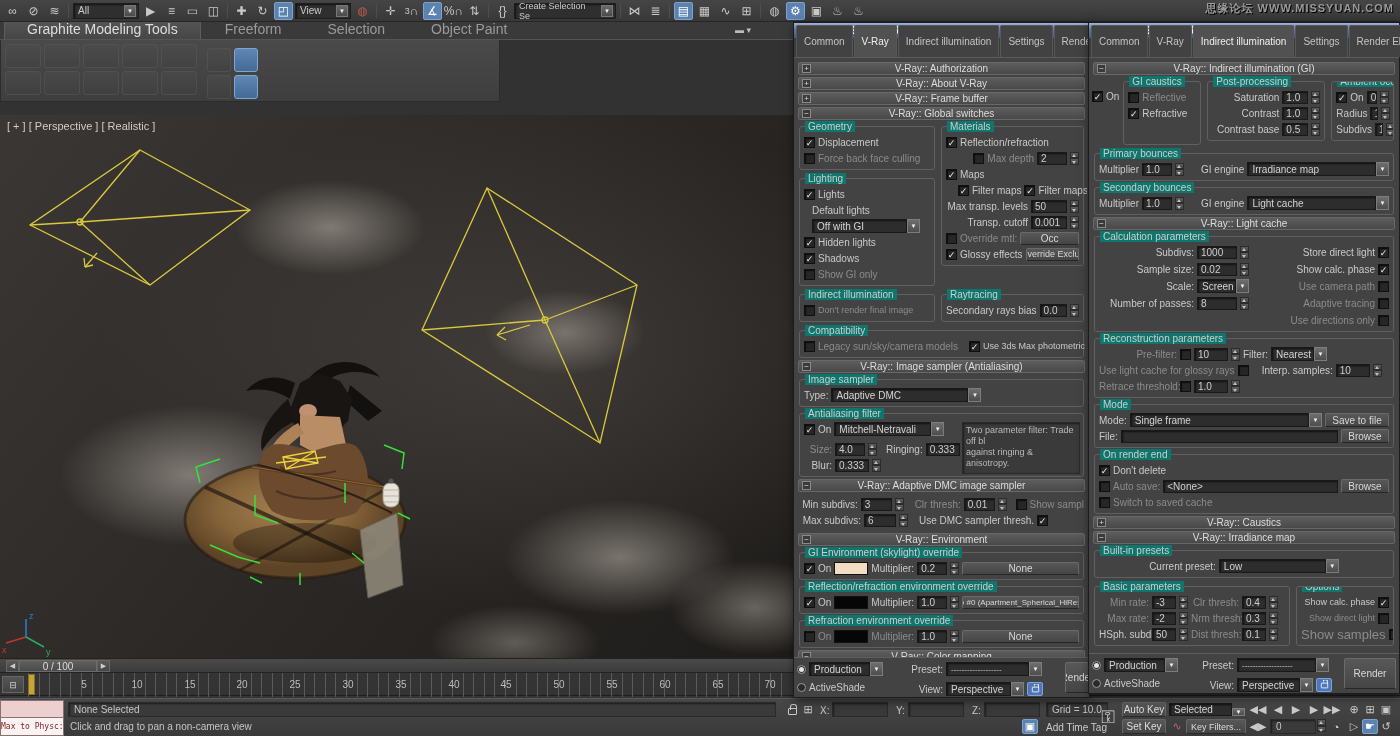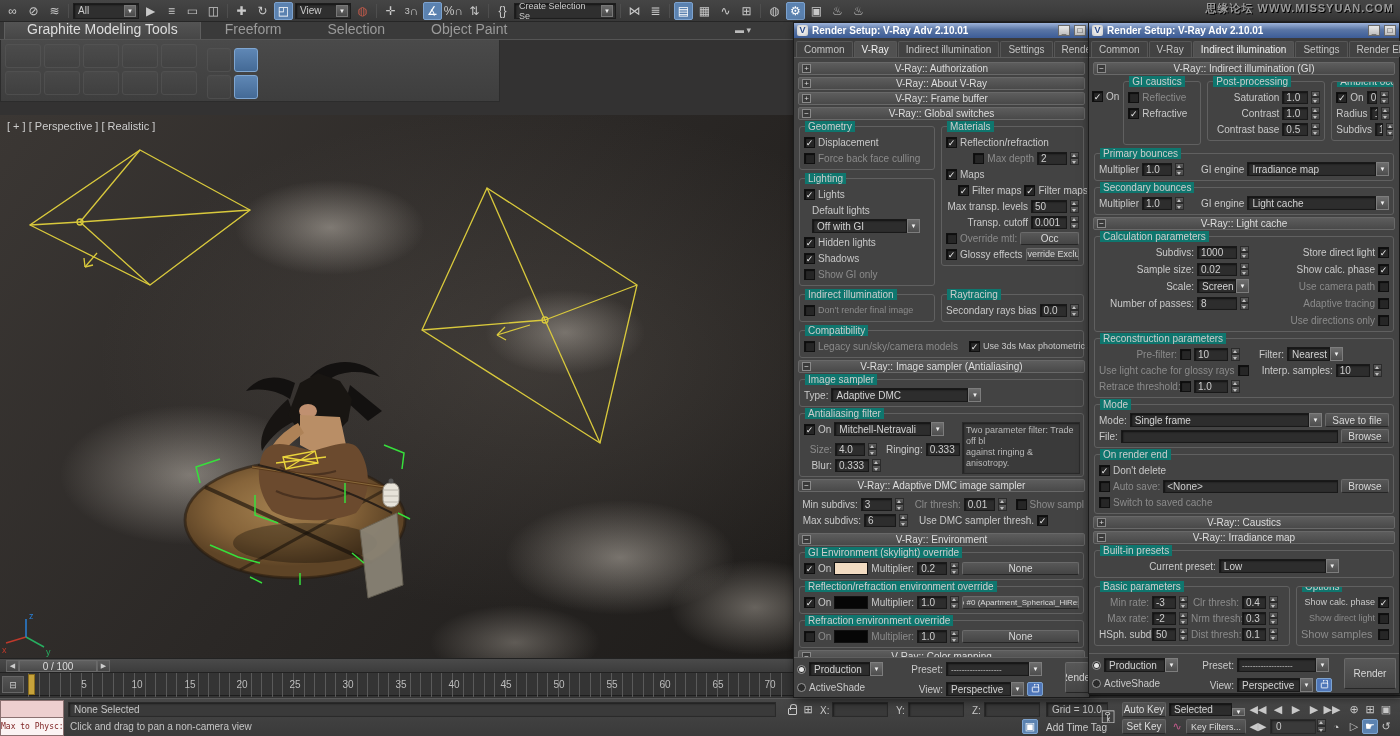--- a/index.html
+++ b/index.html
@@ -64,21 +64,21 @@
 
   
   .dlg { position:absolute; background:#434343; border:1px solid #1c1c1c; box-shadow:2px 3px 10px rgba(0,0,0,.6); }
   #d1 { left:793px; top:22px; width:297px; height:676px; z-index:10;}
   #d2 { left:1088px; top:22px; width:312px; height:672px; z-index:20;}
   .tb { height:15px; background:linear-gradient(#9db3da,#5a76a5 45%,#3c5c96); display:flex; align-items:center; padding:0 3px; gap:4px;}
   .tb .vric { width:11px; height:11px; background:radial-gradient(#fdfdfd,#c9c9c9); border-radius:2px; color:#2a4a8a; font-size:9px; font-weight:bold; text-align:center; line-height:11px;}
   .tb .ttl { color:#fff; font-weight:bold; font-size:10px; flex:1; white-space:nowrap; overflow:hidden;}
   .tb .wb { width:12px; height:11px; background:linear-gradient(#e8e8e8,#bdbdbd); border:1px solid #6a6a6a; color:#222; font-size:8px; line-height:9px; text-align:center;}
   .tabs { display:flex; align-items:flex-end; height:20px; background:#3b3b3b; border-bottom:1px solid #5c5c5c; padding:2px 2px 0; gap:1px;}
-  .tab { background:#424242; border:1px solid #575757; border-bottom:none; border-radius:2px 2px 0 0; padding:2px 7px; font-size:10px; color:#c3c3c3; white-space:nowrap;}
+  .tab { background:#424242; border:1px solid #575757; border-bottom:none; border-radius:2px 2px 0 0; padding:10px 7px; font-size:10px; color:#c3c3c3; white-space:nowrap;}
   .tab.active { background:#515151; color:#efefef;}
   .dbody { position:absolute; left:0; right:0; top:36px; bottom:40px; overflow:hidden; padding:1px 2px;}
   .rh { margin:2px 2px 0; height:13px; background:linear-gradient(#5d5d5d,#494949); border:1px solid #686868; border-radius:2px; color:#ddd; font-size:10px; display:flex; align-items:center; justify-content:center; position:relative;}
   .rh .pm { position:absolute; left:3px; top:1px; width:9px; height:9px; border:1px solid #8a8a8a; background:#3a3a3a; color:#ddd; font-size:8px; line-height:8px; text-align:center;}
   .g { border:1px solid #606060; border-radius:3px; margin:6px 3px 2px; padding:7px 3px 2px; position:relative;}
   .gl { position:absolute; top:-6px; left:5px; background:#0f766e; padding:0 3px; font-size:10px; color:#cdcdcd; line-height:11px; white-space:nowrap;}
   .r { display:flex; align-items:center; gap:3px; margin:1px 1px 2px; height:14px; font-size:10px; color:#c9c9c9; white-space:nowrap;}
   .l { font-size:10px; color:#c9c9c9; white-space:nowrap;}
   .dim { color:#8b8b8b;}
   .f { background:#2d2d2d; border:1px solid #191919; box-shadow:inset 1px 1px 2px rgba(0,0,0,.65); color:#cdcdcd; font-size:10px; height:13px; display:flex; align-items:center; padding:0 3px; overflow:hidden;}
@@ -910,21 +910,21 @@
       <div class="g">
         <span class="gl">Reconstruction parameters</span>
         <div class="r">
             <span class="l dim" style="width:78px;text-align:right">Pre-filter:</span>
             <span class="cb"></span>
             <span class="f dim" style="width:34px">10</span>
             <span class="sp">
               <i class="u"></i>
               <i class="d"></i>
             </span>
-            <span class="l" style="margin-left:16px">Filter:</span>
+            <span class="l" style="">Filter:</span>
             <span class="dd" style="width:56px">
               <span class="v">Nearest</span>
               <span class="db">▼</span>
             </span>
           </div>
         <div class="r">
             <span class="l dim">Use light cache for glossy rays</span>
             <span class="cb"></span>
             <span class="l" style="margin-left:10px">Interp. samples:</span>
             <span class="f" style="width:34px">10</span>
@@ -1045,21 +1045,21 @@
           <span class="gl">Options</span>
           <div class="r">
               <span class="l" style="flex:1;text-align:right;font-size:9px">Show calc. phase</span>
               <span class="cb on"></span>
             </div>
           <div class="r">
               <span class="l dim" style="flex:1;text-align:right;font-size:9px">Show direct light</span>
               <span class="cb"></span>
             </div>
           <div class="r">
-              <span class="l dim" style="flex:1;text-align:left;font-size:11px">Show samples</span>
+              <span class="l dim" style="flex:1;text-align:right;font-size:13px">Show samples</span>
               <span class="cb"></span>
             </div>
         </div>
       </div>
     </div>
 
     <div class="dfoot">
       <div class="col" style="gap:3px;">
         <div class="r" style="height:15px">
             <span class="radio on"></span>

